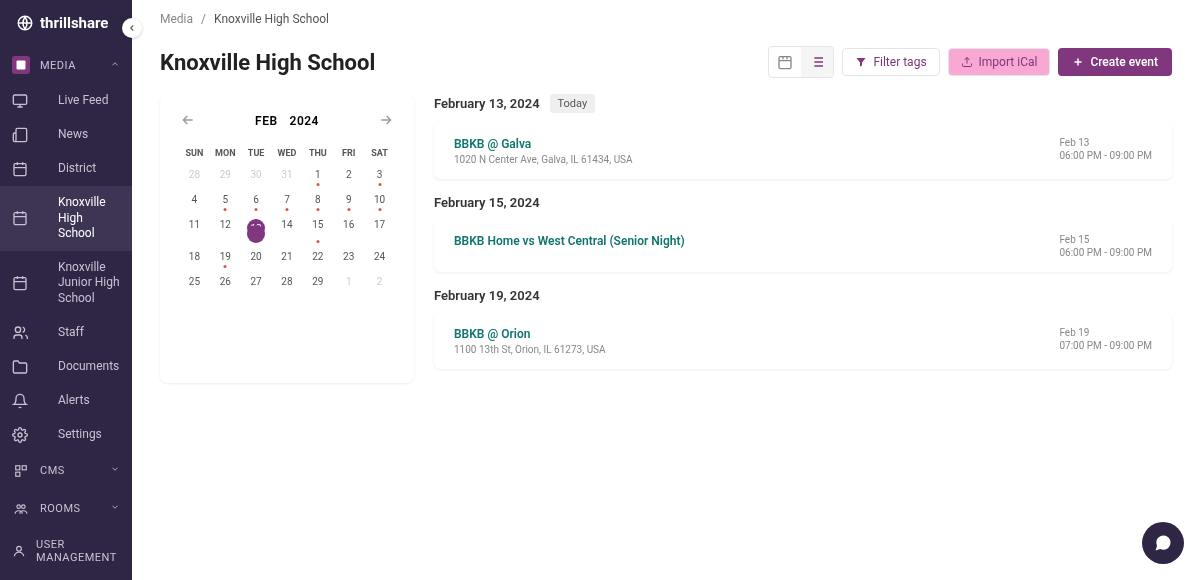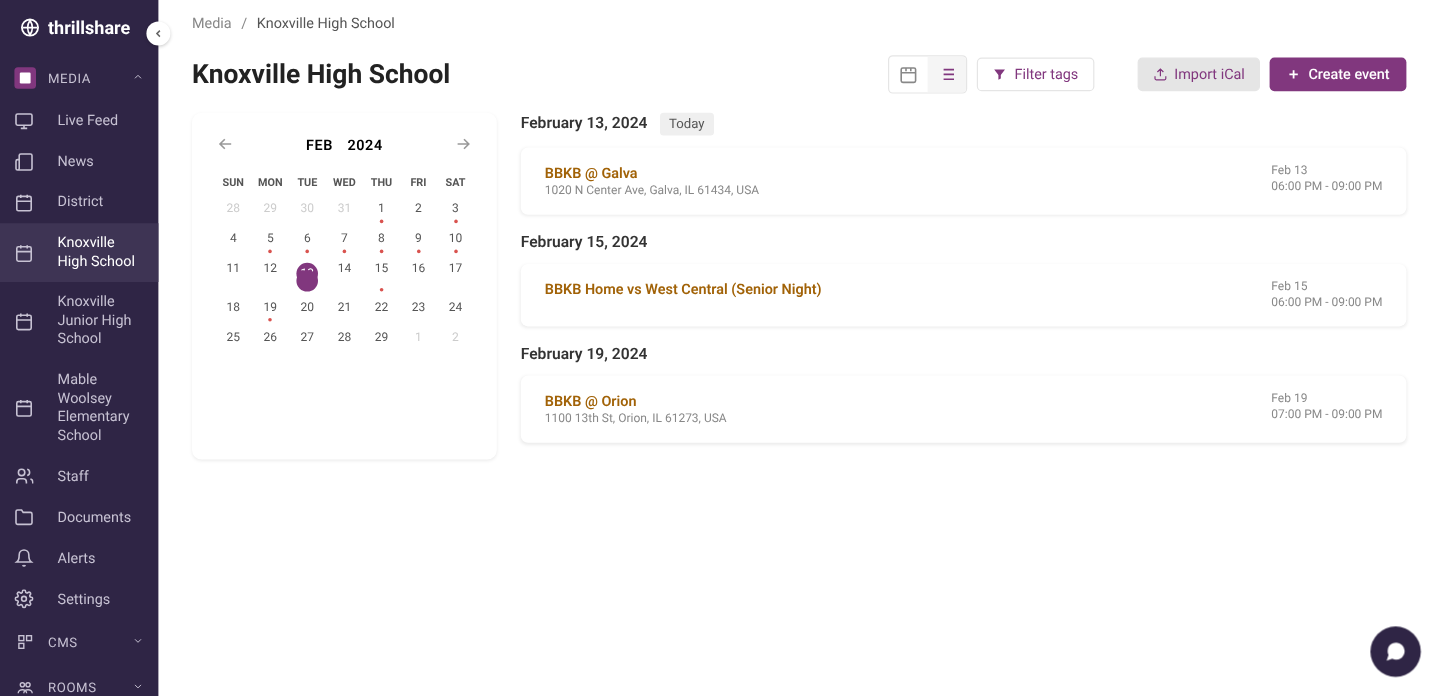--- a/index.html
+++ b/index.html
@@ -6,21 +6,21 @@
 body { background: #fff; width: 1200px; height: 580px; overflow: hidden; display: flex; }
 .sidebar { width: 132px; background: #2f2545; color: #fff; display: flex; flex-direction: column; position: relative; }
 .logo { display: flex; align-items: center; gap: 6px; padding: 14px 16px; font-weight: 700; font-size: 15px; }
 .logo svg { width: 18px; height: 18px; }
 .collapse-btn { position: absolute; right: -10px; top: 18px; width: 20px; height: 20px; background: #fff; border-radius: 50%; display: flex; align-items: center; justify-content: center; box-shadow: 0 1px 3px rgba(0,0,0,0.2); }
 .collapse-btn svg { width: 10px; height: 10px; }
 .nav-section { padding: 10px 12px; display: flex; align-items: center; gap: 10px; font-size: 11px; letter-spacing: 0.5px; color: #c7c2d3; cursor: pointer; }
 .nav-section .chev { margin-left: auto; }
 .nav-section .sec-icon { width: 18px; height: 18px; display: flex; align-items: center; justify-content: center; }
 .nav-section.media .sec-icon { background: #81377e; border-radius: 3px; }
-.nav-item { padding: 9px 12px 9px 38px; display: flex; align-items: center; gap: 10px; font-size: 12px; color: #c7c2d3; cursor: pointer; line-height: 1.3; }
+.nav-item { padding: 9px 12px 9px 38px; display: flex; align-items: center; gap: 20px; font-size: 12px; color: #c7c2d3; cursor: pointer; line-height: 1.3; }
 .nav-item.active { background: #3e3454; color: #fff; }
 .nav-item .item-icon { width: 16px; height: 16px; flex-shrink: 0; margin-left: -26px; margin-right: 10px; }
 .nav-item .item-icon svg { width: 16px; height: 16px; }
 
 .main { flex: 1; display: flex; flex-direction: column; }
 .topbar { display: flex; align-items: center; padding: 12px 28px; gap: 16px; }
 .breadcrumb { font-size: 12px; color: #888; display: flex; gap: 8px; }
 .breadcrumb .bc-current { color: #555; }
 .top-right { margin-left: auto; display: flex; align-items: center; gap: 16px; }
 .org-select { font-size: 12px; color: #333; display: flex; align-items: center; gap: 6px; border-bottom: 1px solid #999; padding: 4px 2px; }
@@ -29,21 +29,21 @@
 .exit-icon { width: 16px; height: 16px; color: #888; }
 
 .content { padding: 8px 28px 20px 28px; flex: 1; overflow: auto; }
 .page-title-row { display: flex; align-items: center; margin-bottom: 16px; }
 .page-title { font-size: 22px; font-weight: 700; color: #222; }
 .toolbar { margin-left: auto; display: flex; align-items: center; gap: 8px; }
 .view-toggle { display: flex; border: 1px solid #e5e5e5; border-radius: 4px; overflow: hidden; }
 .view-toggle .vt-btn { width: 32px; height: 30px; display: flex; align-items: center; justify-content: center; color: #888; }
 .view-toggle .vt-btn.active { background: #f5f5f5; color: #81377e; }
 .filter-btn { display: flex; align-items: center; gap: 6px; padding: 6px 12px; border: 1px solid #e5e5e5; border-radius: 4px; font-size: 12px; color: #81377e; }
-.import-btn { display: flex; align-items: center; gap: 6px; padding: 6px 12px; border: 1px solid #e5e5e5; border-radius: 4px; font-size: 12px; color: #81377e; background: #e5e5e5; margin-left: 28px; }
+.import-btn { display: flex; align-items: center; gap: 6px; padding: 6px 12px; border: 1px solid #e5e5e5; border-radius: 4px; font-size: 12px; color: #81377e; background: #f9a8d4; }
 .create-btn { display: flex; align-items: center; gap: 6px; padding: 7px 14px; background: #81377e; color: #fff; border-radius: 4px; font-size: 12px; font-weight: 500; }
 
 .body { display: flex; gap: 20px; }
 .cal-card { background: #fff; border-radius: 8px; box-shadow: 0 1px 3px rgba(0,0,0,0.08); padding: 20px; width: 254px; flex-shrink: 0; }
 .cal-head { display: flex; align-items: flex-end; justify-content: center; gap: 12px; margin-bottom: 16px; position: relative; }
 .cal-nav { width: 16px; height: 16px; color: #999; position: absolute; }
 .cal-nav.prev { left: 0; } .cal-nav.next { right: 0; }
 .cal-month { font-size: 12px; font-weight: 600; letter-spacing: 0.5px; }
 .cal-grid { display: grid; grid-template-columns: repeat(7, 1fr); gap: 2px; text-align: center; }
 .cal-dow { font-size: 9px; font-weight: 700; color: #555; padding: 4px 0; }
@@ -51,21 +51,21 @@
 .cal-day.other { color: #ccc; }
 .cal-day.selected span { background: #81377e; color: #fff; border-radius: 50%; width: 18px; height: 18px; display: inline-flex; align-items: center; justify-content: center; }
 .cal-day .dot { position: absolute; bottom: 1px; left: 50%; transform: translateX(-50%); width: 3px; height: 3px; background: #d9534f; border-radius: 50%; }
 
 .events { flex: 1; }
 .date-header { display: flex; align-items: center; gap: 10px; margin-bottom: 10px; margin-top: 16px; }
 .date-header:first-child { margin-top: 0; }
 .date-label { font-size: 13px; font-weight: 600; color: #333; }
 .today-badge { background: #efefef; color: #555; font-size: 11px; padding: 3px 8px; border-radius: 3px; }
 .event-card { background: #fff; border-radius: 6px; box-shadow: 0 1px 3px rgba(0,0,0,0.08); padding: 14px 20px; display: flex; justify-content: space-between; margin-bottom: 14px; }
-.event-left .ev-title { font-size: 12px; font-weight: 600; color: #a16207; margin-bottom: 3px; }
+.event-left .ev-title { font-size: 12px; font-weight: 600; color: #0f766e; margin-bottom: 3px; }
 .event-left .ev-loc { font-size: 10px; color: #888; }
 .event-right { }
 .event-right .ev-date { font-size: 10px; color: #888; margin-bottom: 2px; }
 .event-right .ev-time { font-size: 10px; color: #888; }
 
 .chat-fab { position: fixed; right: 16px; bottom: 16px; width: 42px; height: 42px; background: #2f2545; border-radius: 50%; display: flex; align-items: center; justify-content: center; }
 .chat-fab svg { width: 20px; height: 20px; color: #fff; }
 </style>
 </head>
 <body>
@@ -122,27 +122,20 @@
             <path d="M16 2v4M8 2v4M3 10h18"></path>
           </svg></span>
         <span>Knoxville High School</span>
       </div>
       <div class="nav-item">
         <span class="item-icon"><svg viewBox="0 0 24 24" fill="none" stroke="#c7c2d3" stroke-width="2">
             <rect x="3" y="4" width="18" height="18" rx="2"></rect>
             <path d="M16 2v4M8 2v4M3 10h18"></path>
           </svg></span>
         <span>Knoxville Junior High School</span>
-      </div>
-      <div class="nav-item">
-        <span class="item-icon"><svg viewBox="0 0 24 24" fill="none" stroke="#c7c2d3" stroke-width="2">
-            <rect x="3" y="4" width="18" height="18" rx="2"></rect>
-            <path d="M16 2v4M8 2v4M3 10h18"></path>
-          </svg></span>
-        <span>Mable Woolsey Elementary School</span>
       </div>
       <div class="nav-item">
         <span class="item-icon"><svg viewBox="0 0 24 24" fill="none" stroke="#c7c2d3" stroke-width="2">
             <circle cx="9" cy="7" r="4"></circle>
             <path d="M3 21v-2a4 4 0 014-4h4a4 4 0 014 4v2M23 21v-2a4 4 0 00-3-3.87M16 3.13a4 4 0 010 7.75"></path>
           </svg></span>
         <span>Staff</span>
       </div>
       <div class="nav-item">
         <span class="item-icon"><svg viewBox="0 0 24 24" fill="none" stroke="#c7c2d3" stroke-width="2">

